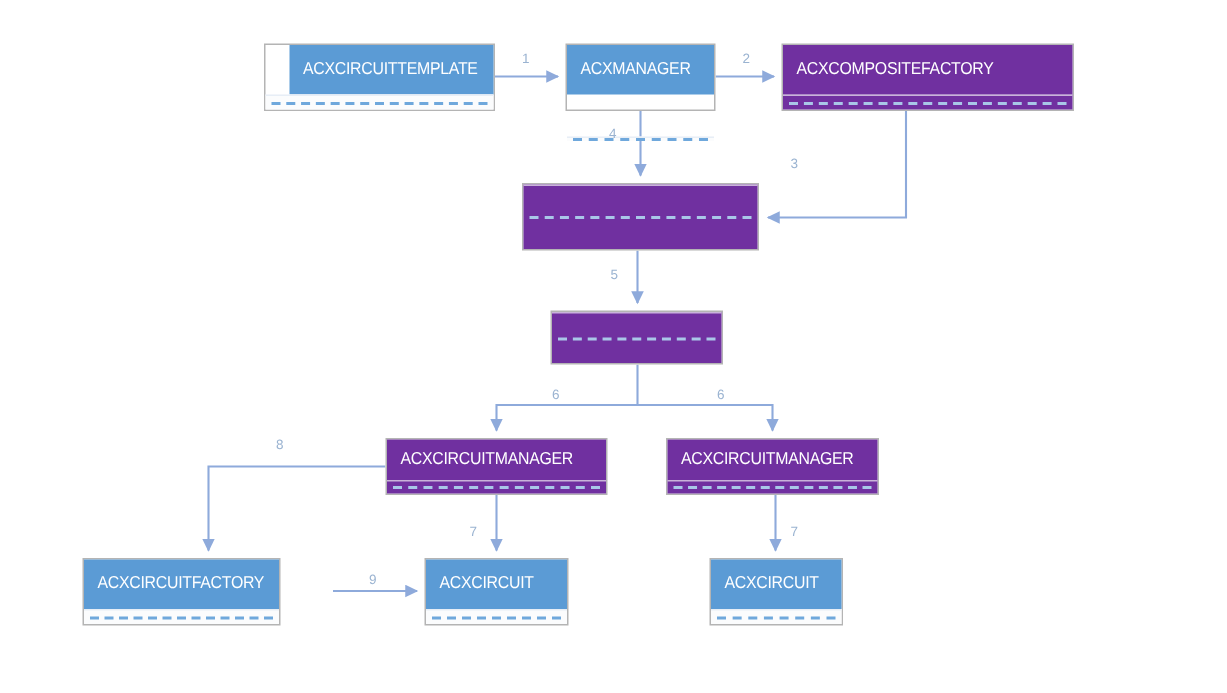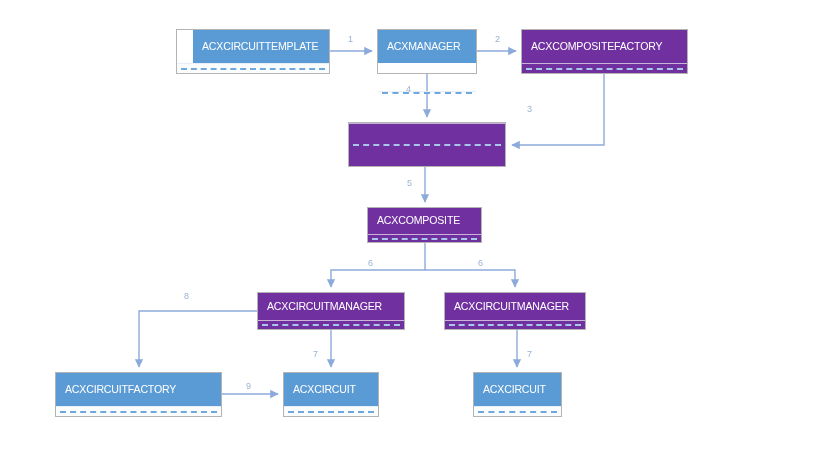--- a/index.html
+++ b/index.html
@@ -125,39 +125,36 @@
 
   <div class="node blue" style="left:377px;top:29px;width:100px;height:45px;gap:28px;">
     <div class="body" style="height:33px;">
       <span class="label">ACXMANAGER</span>
     </div>
     <div class="foot">
         <div class="dash"></div>
       </div>
   </div>
 
-  <div class="node purple" style="left:521px;top:29px;width:167px;height:45px;">
+  <div class="node purple" style="left:521px;top:29px;width:195px;height:45px;">
     <div class="body" style="height:33px;">
       <span class="label">ACXCOMPOSITEFACTORY</span>
     </div>
     <div class="foot">
         <div class="dash"></div>
       </div>
   </div>
 
   <div class="node purple" style="left:348px;top:122px;width:158px;height:45px;">
     <div class="foot">
         <div class="dash"></div>
       </div>
   </div>
 
   <div class="node purple" style="left:367px;top:207px;width:115px;height:36px;">
-    <div class="body" style="height:26px;">
-      <span class="label">ACXCOMPOSITE</span>
-    </div>
     <div class="foot">
         <div class="dash"></div>
       </div>
   </div>
 
   <div class="node purple" style="left:257px;top:292px;width:148px;height:38px;">
     <div class="body" style="height:27px;">
       <span class="label">ACXCIRCUITMANAGER</span>
     </div>
     <div class="foot">
@@ -167,21 +164,21 @@
 
   <div class="node purple" style="left:444px;top:292px;width:142px;height:38px;">
     <div class="body" style="height:27px;">
       <span class="label">ACXCIRCUITMANAGER</span>
     </div>
     <div class="foot">
         <div class="dash"></div>
       </div>
   </div>
 
-  <div class="node blue" style="left:55px;top:372px;width:167px;height:45px;text-align:right;">
+  <div class="node blue" style="left:55px;top:372px;width:132px;height:45px;text-align:right;">
     <div class="body" style="height:33px;">
       <span class="label">ACXCIRCUITFACTORY</span>
     </div>
     <div class="foot">
         <div class="dash"></div>
       </div>
   </div>
 
   <div class="node blue" style="left:283px;top:372px;width:96px;height:45px;">
     <div class="body" style="height:33px;">

